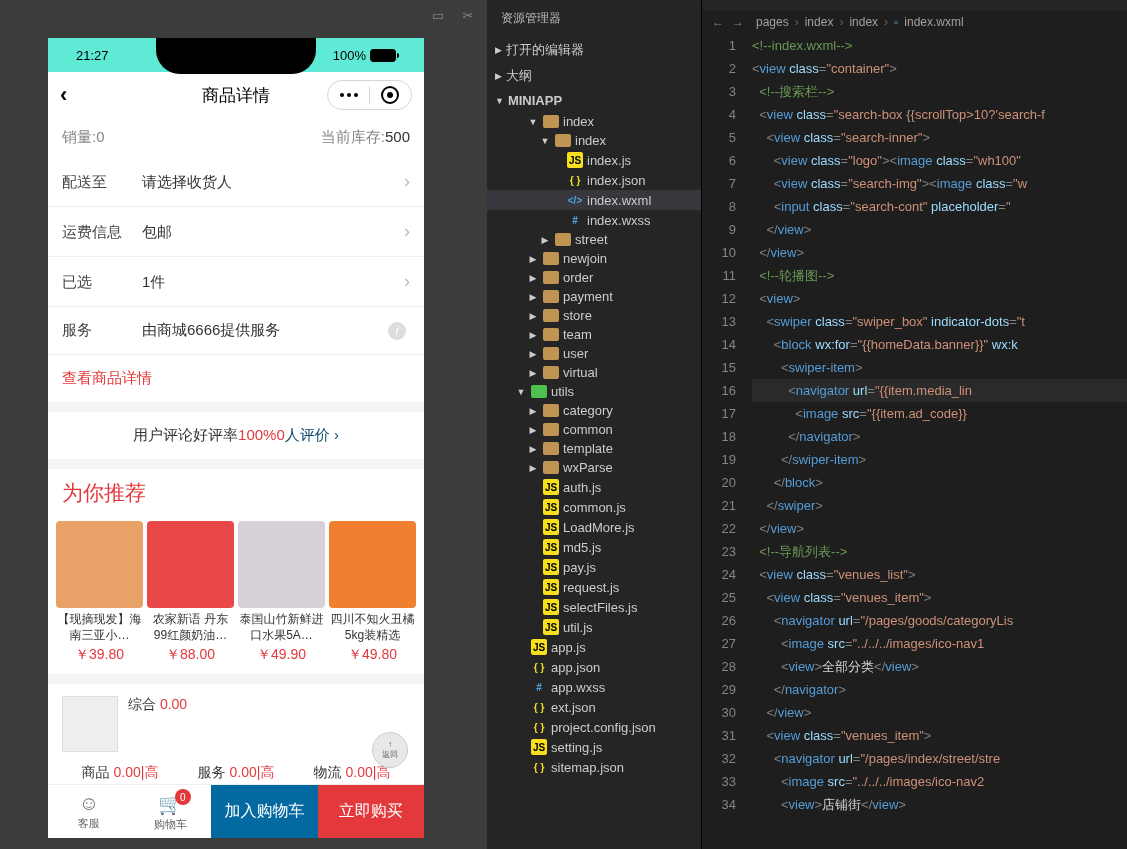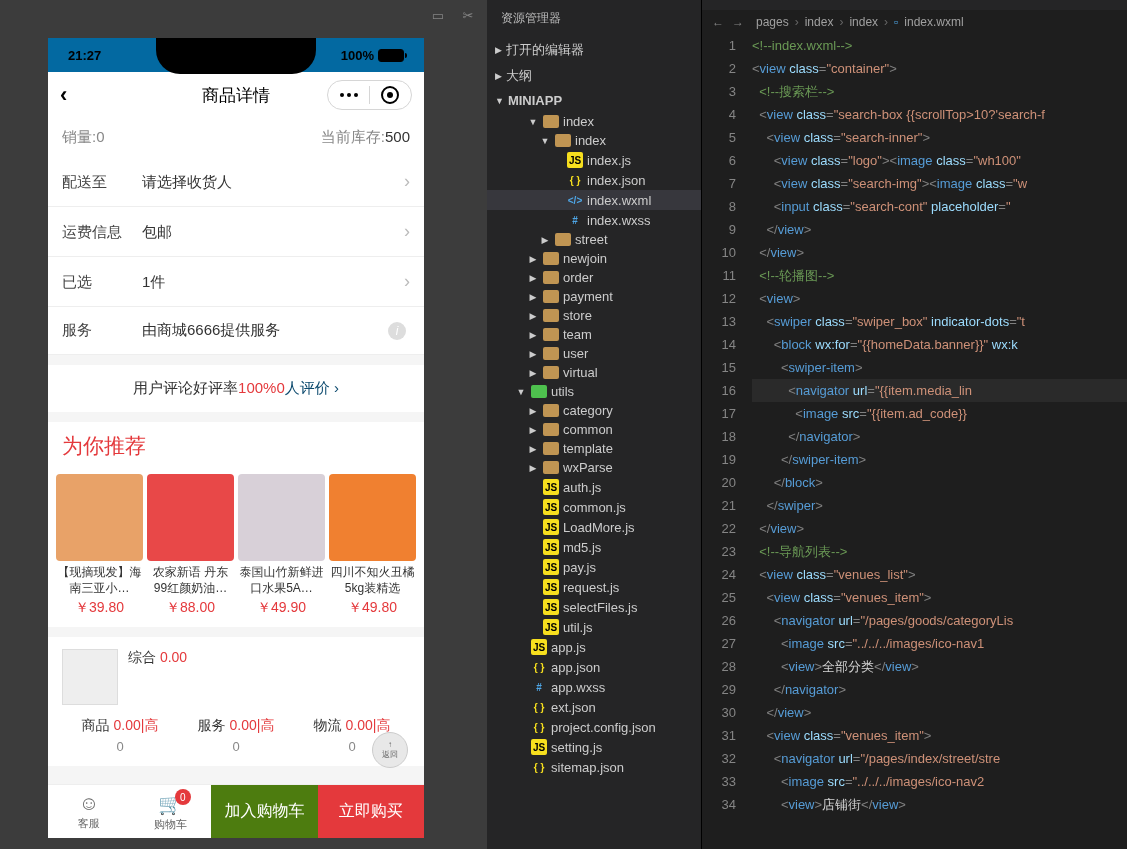--- a/index.html
+++ b/index.html
@@ -2,21 +2,21 @@
 <html><head>
 <meta charset="utf-8">
 <style>
 *{margin:0;padding:0;box-sizing:border-box;font-family:-apple-system,"Segoe UI",Arial,sans-serif}
 body{background:#1e1e1e;width:1127px;height:849px;overflow:hidden;font-size:13px;color:#ccc;display:flex}
 .left{width:487px;height:849px;background:#3c3c3c;display:flex;flex-direction:column}
 .topbar{height:30px;background:#3c3c3c;display:flex;align-items:center;gap:8px;padding:0 8px;justify-content:flex-end}
 .topbar .icon{width:22px;height:22px;display:flex;align-items:center;justify-content:center;color:#858585}
 .phone-wrap{flex:1;background:#3c3c3c;display:flex;justify-content:flex-start;align-items:flex-start;padding:8px 0 0 48px}
 .phone{width:376px;height:800px;background:#f5f5f5;position:relative;overflow:hidden}
-.status{height:34px;background:#0369a1;display:flex;align-items:center;justify-content:space-between;padding:0 20px;color:#000;font-size:13px;font-weight:700}
+.status{height:34px;background:#5eead4;display:flex;align-items:center;justify-content:space-between;padding:0 28px;color:#000;font-size:13px;font-weight:400}
 .notch{position:absolute;left:50%;top:0;transform:translateX(-50%);width:160px;height:36px;background:#000;border-radius:0 0 24px 24px;z-index:5}
 .status-right{display:flex;align-items:center;gap:4px}
 .battery{width:26px;height:13px;border:1.5px solid #000;border-radius:3px;position:relative}
 .battery::after{content:"";position:absolute;right:-4px;top:3px;width:2px;height:5px;background:#000;border-radius:0 2px 2px 0}
 .battery-fill{width:100%;height:100%;background:#000;border-radius:1px}
 .nav{height:46px;background:#fff;display:flex;align-items:center;padding:0 12px;position:relative;color:#000}
 .nav-back{font-size:22px;font-weight:bold}
 .nav-title{position:absolute;left:50%;transform:translateX(-50%);font-size:17px}
 .capsule{position:absolute;right:12px;width:85px;height:30px;border:1px solid #d6d6d6;border-radius:15px;display:flex;align-items:center}
 .capsule-part{width:50%;height:100%;display:flex;align-items:center;justify-content:center}
@@ -51,21 +51,21 @@
 .shop-sub{font-size:13px;color:#888;margin-top:2px}
 .shop-rating{font-size:14px;color:#333}
 .shop-rating .red{color:#e4393c}
 .shop-stats{display:flex;margin-top:12px;text-align:center}
 .shop-stat{flex:1;font-size:14px;color:#333}
 .shop-stat .red{color:#e4393c}
 .shop-stat .sub{font-size:13px;color:#888;margin-top:4px}
 .float-top{position:absolute;right:16px;bottom:70px;width:36px;height:36px;background:#e8e8e8;border:1px solid #ccc;border-radius:50%;display:flex;flex-direction:column;align-items:center;justify-content:center;font-size:8px;color:#666}
 .bottom-bar{position:absolute;bottom:0;left:0;right:0;height:54px;background:#fff;display:flex;border-top:1px solid #eee}
 .bb-item{flex:1;display:flex;flex-direction:column;align-items:center;justify-content:center;font-size:11px;color:#666;gap:1px;position:relative}
-.bb-orange{flex:1.3;background:#4d7c0f;color:#fff;display:flex;align-items:center;justify-content:center;font-size:16px}
+.bb-orange{flex:1.3;background:#0369a1;color:#fff;display:flex;align-items:center;justify-content:center;font-size:16px}
 .bb-red{flex:1.3;background:#e4393c;color:#fff;display:flex;align-items:center;justify-content:center;font-size:16px}
 .badge{position:absolute;top:4px;left:55%;background:#e4393c;color:#fff;font-size:10px;width:16px;height:16px;border-radius:50%;display:flex;align-items:center;justify-content:center}
 
 .mid{width:215px;background:#252526;border-right:1px solid #000}
 .mid-title{padding:10px 14px;font-size:12px;color:#bbb}
 .mid-section{padding:4px 8px;font-size:13px;color:#ccc;cursor:pointer;display:flex;align-items:center;gap:4px}
 .mid-section .tri{font-size:9px;color:#ccc}
 .tree{padding:0 0 0 0}
 .tree-item{display:flex;align-items:center;gap:4px;padding:2px 0;font-size:13px;color:#ccc;cursor:pointer;white-space:nowrap}
 .tree-item.active{background:#37373d}
@@ -153,20 +153,21 @@
               <span class="label">已选</span>
               <span class="val">1件</span>
               <span class="arrow">›</span>
             </div>
             <div class="list-row">
               <span class="label">服务</span>
               <span class="val">由商城6666提供服务</span>
               <span class="info-badge">i</span>
             </div>
           </div>
+        <div class="detail-link">查看商品详情</div>
         <div class="section">
           <div class="comment-row">
             <span>用户评论</span>
             <span><span>好评率</span><span class="red">100%</span></span>
             <span><span class="red">0</span><span class="gray">人评价</span> <span class="gray">›</span></span>
           </div>
         </div>
         <div class="section">
           <div class="rec-title">为你推荐</div>
           <div class="rec-grid" id="rec-grid">

